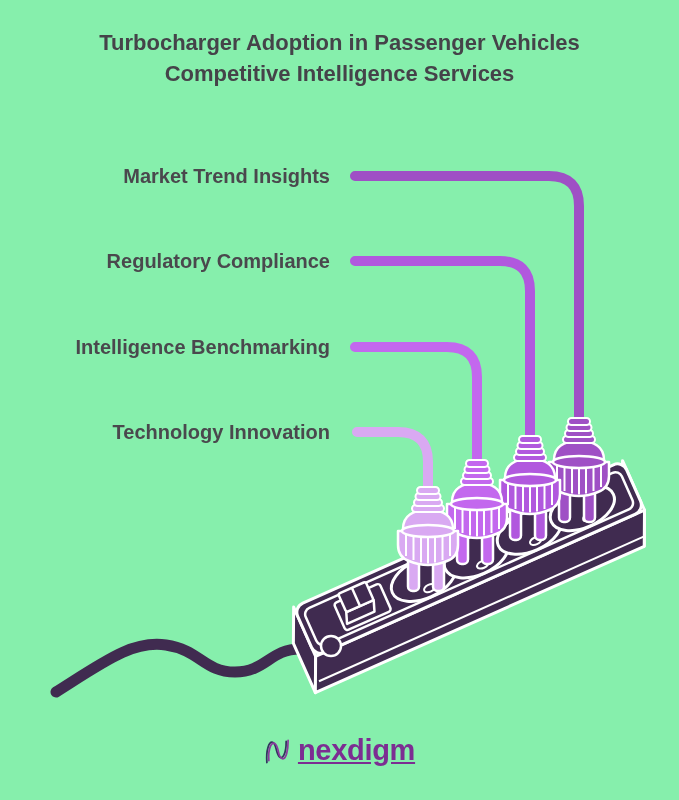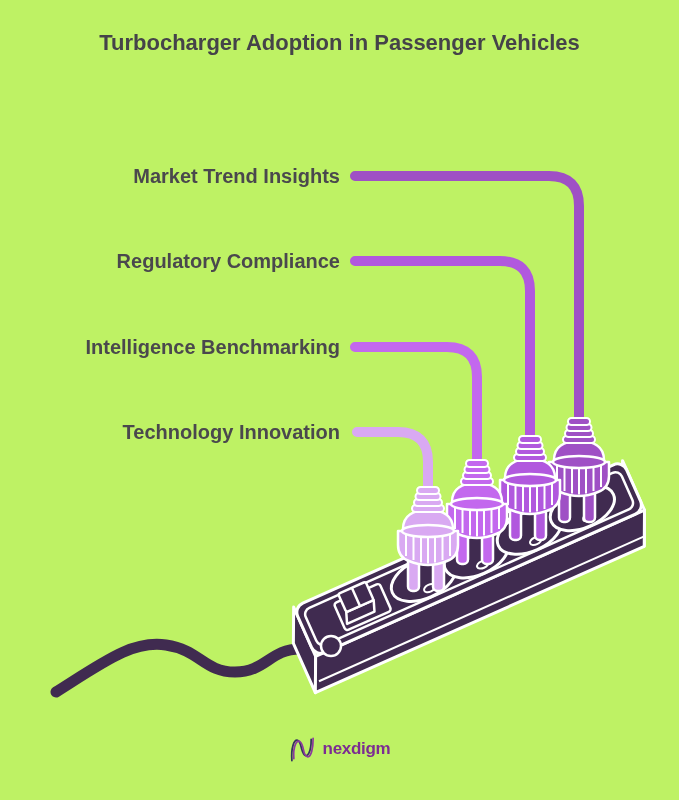--- a/index.html
+++ b/index.html
@@ -1,34 +1,35 @@
 <!DOCTYPE html>
 <html><head>
 <meta charset="utf-8">
 <style>
   * { margin:0; padding:0; box-sizing:border-box; }
   html,body { width:679px; height:800px; background:#ffffff; overflow:hidden;
               font-family:"Liberation Sans", sans-serif; }
-  .stage { position:relative; width:679px; height:800px; background:#bef264; }
+  .stage { position:relative; width:679px; height:800px; background:#86efac; }
   .title { position:absolute; top:27px; left:0; width:100%; text-align:center;
            font-size:22px; font-weight:700; line-height:31px; }
-  .labels .label { position:absolute; right:339px; height:28px; line-height:28px;
+  .labels .label { position:absolute; right:349px; height:28px; line-height:28px;
            font-size:20px; font-weight:700; white-space:nowrap; }
   svg.art { position:absolute; left:0; top:0; }
   .footer { position:absolute; top:734px; left:0; width:100%;
             display:flex; justify-content:center; align-items:center; gap:7px; }
-  .brand-text { font-size:17px; font-weight:700; letter-spacing:-0.3px; }
+  .brand-text { font-size:29px; font-weight:700; letter-spacing:-0.3px;text-decoration:underline; }
 </style>
 </head>
 <body>
 
 <div class="stage">
 
   <div class="title" style="color: rgb(69, 67, 73);">
     <div>Turbocharger Adoption in Passenger Vehicles</div>
+    <div>Competitive Intelligence Services</div>
   </div>
 
   <div class="labels">
     <div class="label" style="top: 162px; color: rgb(74, 72, 77);">Market Trend Insights</div>
     <div class="label" style="top: 247px; color: rgb(74, 72, 77);">Regulatory Compliance</div>
     <div class="label" style="top: 333px; color: rgb(74, 72, 77);">Intelligence Benchmarking</div>
     <div class="label" style="top: 418px; color: rgb(74, 72, 77);">Technology Innovation</div>
   </div>
 
   <svg class="art" width="679" height="800" viewBox="0 0 679 800">

